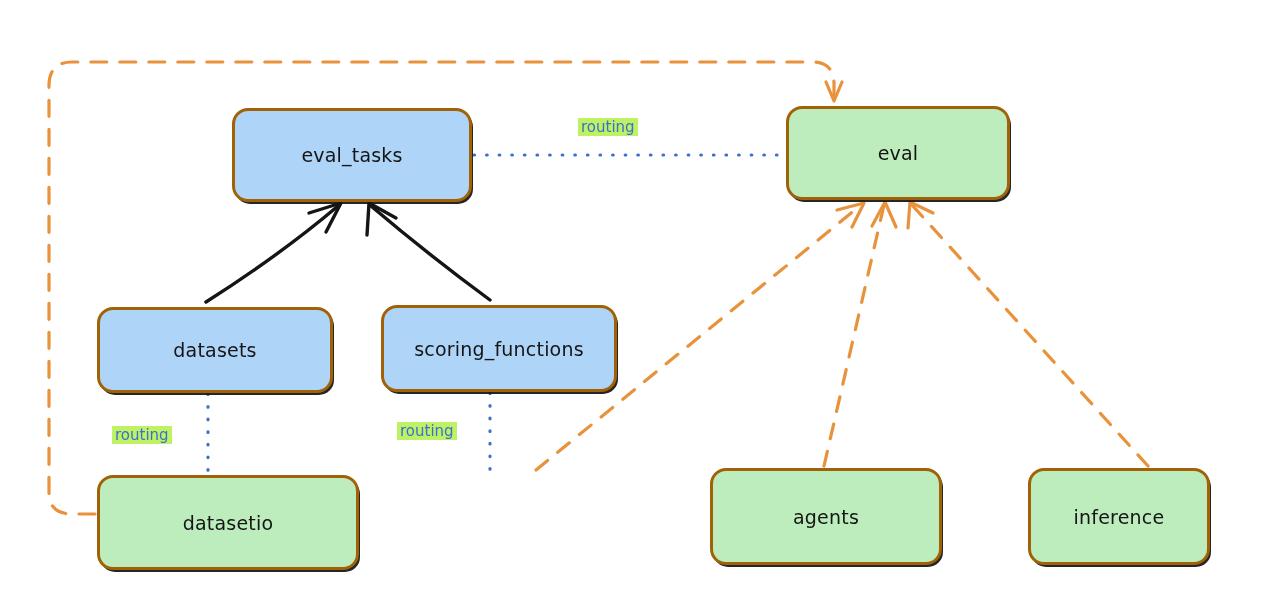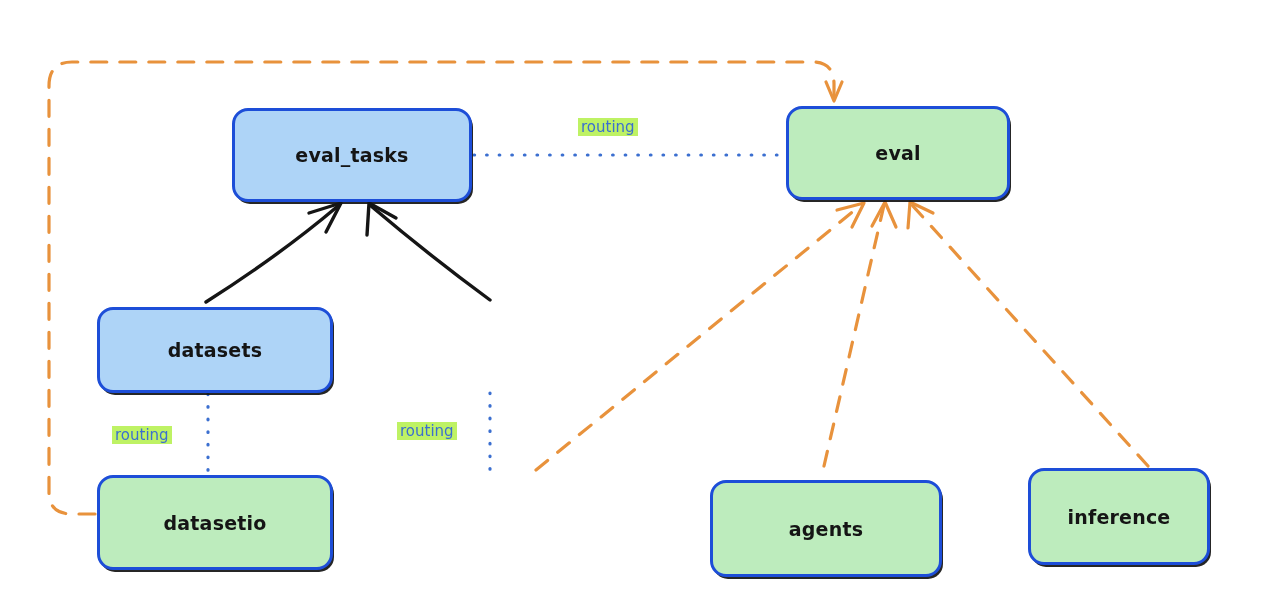--- a/index.html
+++ b/index.html
@@ -24,28 +24,27 @@
     top: 0;
     width: 1280px;
     height: 596px;
   }
   .node {
     position: absolute;
     box-sizing: border-box;
     display: flex;
     align-items: center;
     justify-content: center;
-    border: 3px solid #1d4ed8;
+    border: 3px solid #a16207;
     border-radius: 16px;
     font-family: "DejaVu Sans", sans-serif;
     font-size: 19px;
     color: #151515;
     letter-spacing: 0.2px;
     box-shadow: 2px 3px 0px -1px rgba(20,20,20,0.92);
-    font-weight: bold;
   }
   .node.blue  { background: #aed4f7; }
   .node.green { background: #bdecbd; }
 
   .node-label {
     pointer-events: none;
     white-space: nowrap;
   }
 
   .edge-label {
@@ -120,27 +119,30 @@
   </div>
 
   <div class="node blue" style="left:97px; top:307px; width:236px; height:86px;">
     <span class="node-label">datasets</span>
   </div>
 
   <div class="node green" style="left:786px; top:106px; width:224px; height:94px;">
     <span class="node-label">eval</span>
   </div>
 
+  <div class="node blue" style="left:381px; top:305px; width:236px; height:87px;">
+    <span class="node-label">scoring_functions</span>
+  </div>
 
-  <div class="node green" style="left:97px; top:475px; width:236px; height:95px;">
+  <div class="node green" style="left:97px; top:475px; width:262px; height:95px;">
     <span class="node-label">datasetio</span>
   </div>
 
 
-  <div class="node green" style="left:710px; top:468px; width:232px; height:97px;margin-top:12px;">
+  <div class="node green" style="left:710px; top:468px; width:232px; height:97px;">
     <span class="node-label">agents</span>
   </div>
 
   <div class="node green" style="left:1028px; top:468px; width:182px; height:97px;">
     <span class="node-label">inference</span>
   </div>
 
 </div>
 
 </body></html>

